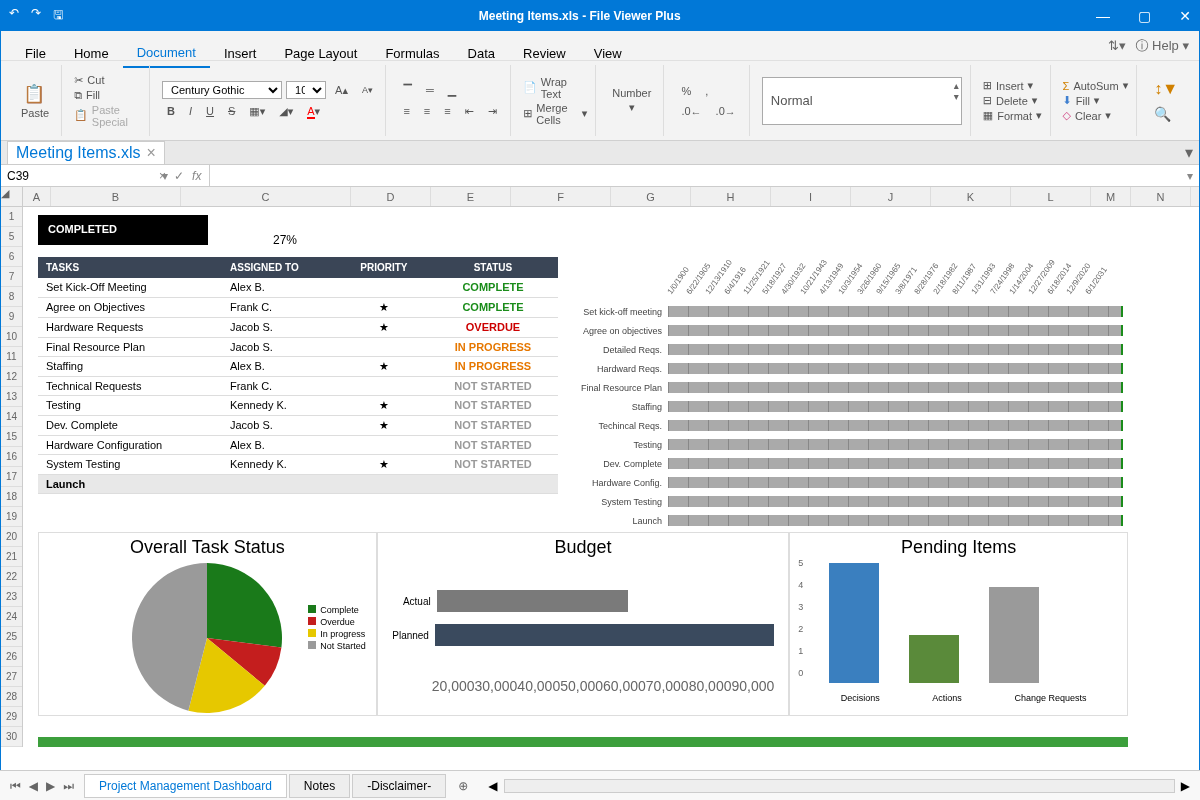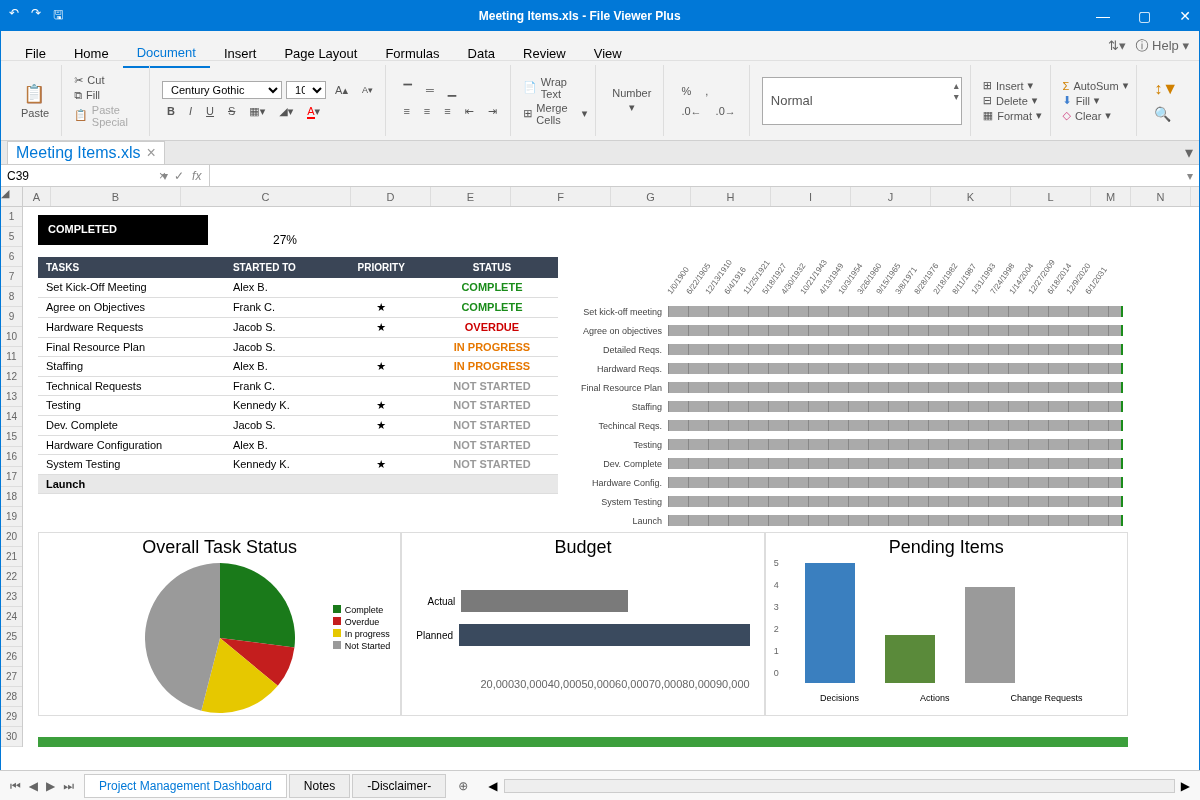--- a/index.html
+++ b/index.html
@@ -60,21 +60,21 @@
 .chart { flex: 1; border: 1px solid #ddd; background: #fff; padding: 4px; position: relative; }
 .chart .ctitle { text-align: center; font-size: 18px; font-family: Arial; }
 .pie-svg { display: block; margin: 5px auto; }
 .pie-legend { position: absolute; right: 10px; top: 70px; font-size: 9px; }
 .pie-legend div { margin: 2px 0; }
 .pie-legend .sw { display: inline-block; width: 8px; height: 8px; margin-right: 4px; }
 .budget-body { padding: 20px 10px; }
 .budget-body .brow { display: flex; align-items: center; margin: 12px 0; }
 .budget-body .blbl { width: 45px; font-size: 10px; text-align: right; padding-right: 6px; }
 .budget-body .bbar { height: 22px; }
-.budget-axis { display: flex; justify-content: flex-end; font-size: 11px; color: #666; padding: 0 10px 0 50px; }
+.budget-axis { display: flex; justify-content: flex-end; font-size: 14px; color: #666; padding: 0 10px 0 50px; }
 .pending-body { padding: 10px 15px; display: flex; align-items: flex-end; height: 135px; gap: 30px; position: relative; }
 .pending-body .yax { position: absolute; left: 4px; top: 0; height: 120px; display: flex; flex-direction: column; justify-content: space-between; font-size: 9px; color: #666; }
 .pending-body .pbar { width: 50px; }
 .pending-labels { display: flex; justify-content: space-around; font-size: 9px; padding: 0 10px 0 20px; }
 .greenbar { position: absolute; left: 15px; top: 530px; width: 1090px; height: 10px; background: #3c9f3c; }
 .bottom { position: absolute; bottom: 0; left: 0; right: 0; height: 30px; border-top: 1px solid #ccc; display: flex; align-items: center; font-size: 12px; background: #f8f8f8; }
 .bottom .nav { display: flex; gap: 8px; padding: 0 10px; color: #666; }
 .bottom .stabs { display: flex; }
 .bottom .stab { padding: 4px 14px; border: 1px solid #ccc; background: #eee; margin-right: 2px; cursor: pointer; }
 .bottom .stab.active { background: #fff; color: #0178d7; }
@@ -315,21 +315,21 @@
       <div>29</div>
       <div>30</div>
     </div>
   <div class="sheet">
     <div class="completed-box">COMPLETED</div>
     <div class="pct">27%</div>
     <table class="tasktable">
       <thead>
           <tr id="thead-row">
             <th>TASKS</th>
-            <th>STARTED TO</th>
+            <th>ASSIGNED TO</th>
             <th class="c">PRIORITY</th>
             <th class="c">STATUS</th>
           </tr>
         </thead>
       <tbody id="tbody">
           <tr>
             <td>Set Kick-Off Meeting</td>
             <td>Alex B.</td>
             <td class="c"></td>
             <td class="c st-complete">COMPLETE</td>

